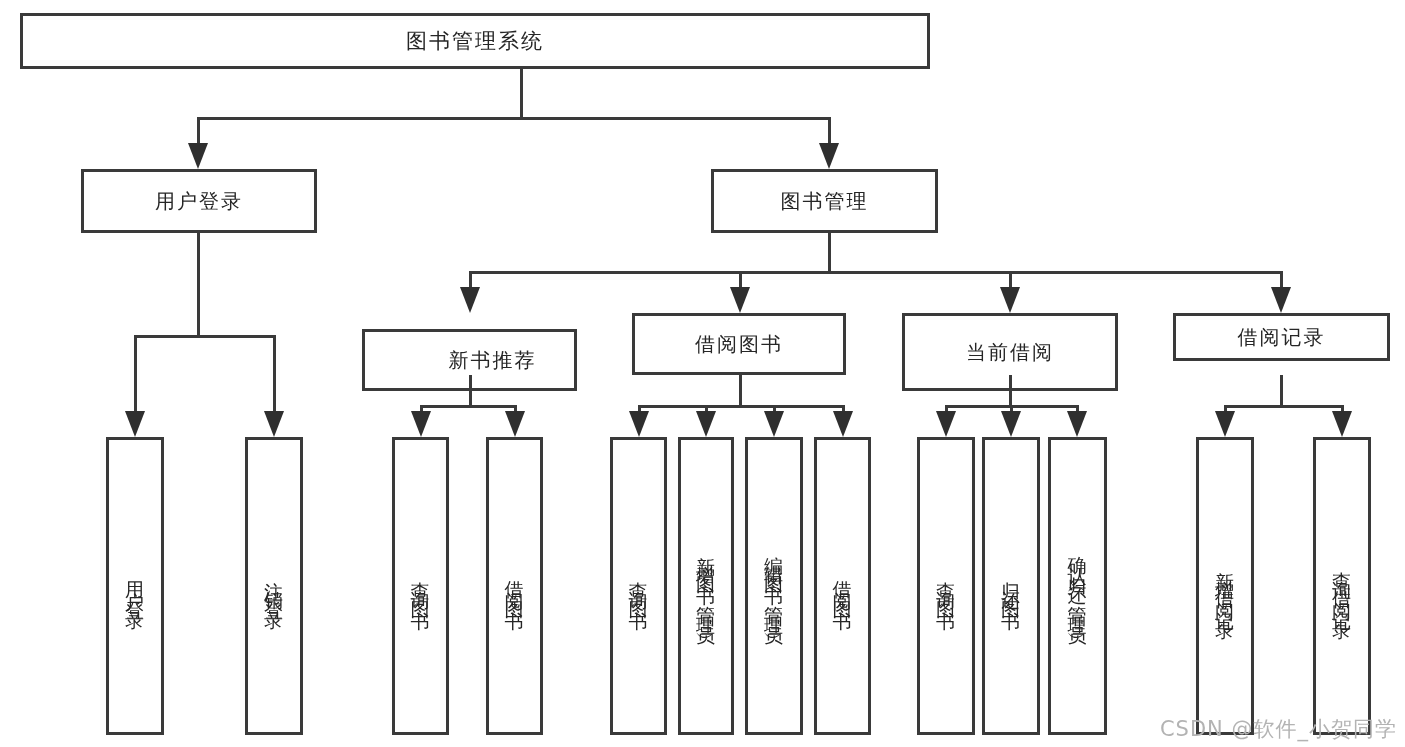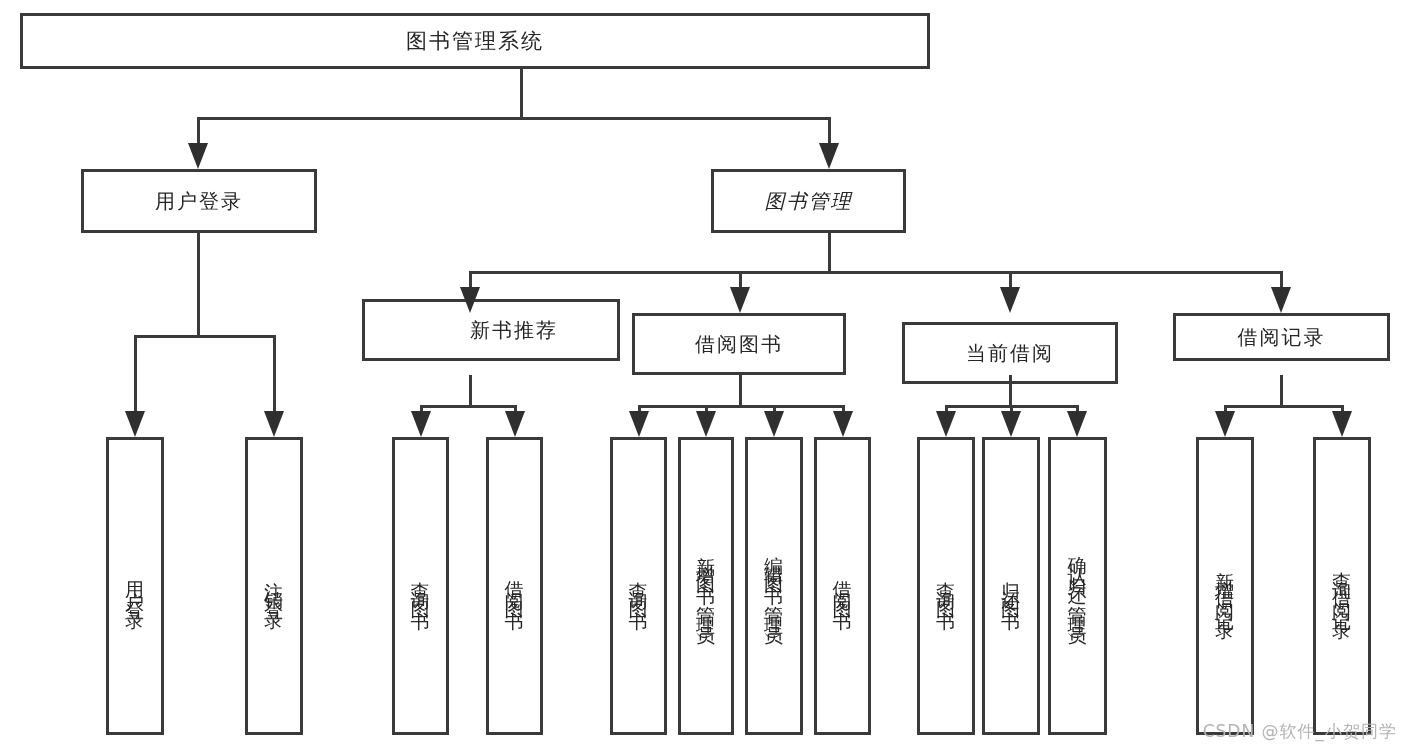--- a/index.html
+++ b/index.html
@@ -23,36 +23,36 @@
   .ln { position:absolute; background:#3a3a3a; }
   .vln { width:3px; }
   .hln { height:3px; }
   .arr {
     position:absolute; width:0; height:0;
     border-left:10px solid transparent; border-right:10px solid transparent;
     border-top:26px solid #2f2f2f;
   }
   .wm {
     position:absolute; right:8px; bottom:4px;
-    font-size:17px; letter-spacing:1px; color:#b3b3b3; white-space:nowrap;
+    font-size:21px; letter-spacing:1px; color:#b3b3b3; white-space:nowrap;
   }
 </style>
 </head>
 <body>
 
 <div class="canvas">
 
   <div class="node rootnode" style="left:20px; top:13px; width:910px; height:56px;">图书管理系统</div>
 
   <div class="node hnode" style="left:81px; top:169px; width:236px; height:64px;">用户登录</div>
-  <div class="node hnode" style="left:711px; top:169px; width:195px; height:64px;font-style:italic;">图书管理</div>
+  <div class="node hnode" style="left:711px; top:169px; width:227px; height:64px;">图书管理</div>
 
-  <div class="node hnode" style="left:362px; top:299px; width:258px; height:62px;padding-left:46px;">新书推荐</div>
+  <div class="node hnode" style="left:362px; top:329px; width:215px; height:62px;padding-left:46px;">新书推荐</div>
   <div class="node hnode" style="left:632px; top:313px; width:214px; height:62px;">借阅图书</div>
-  <div class="node hnode" style="left:902px; top:322px; width:216px; height:62px;">当前借阅</div>
+  <div class="node hnode" style="left:902px; top:313px; width:216px; height:78px;">当前借阅</div>
   <div class="node hnode" style="left:1173px; top:313px; width:217px; height:48px;">借阅记录</div>
 
   <div class="node leaf" style="left:106px; top:437px; width:58px; height:298px;">用户登录</div>
   <div class="node leaf" style="left:245px; top:437px; width:58px; height:298px;">注销登录</div>
 
   <div class="node leaf" style="left:392px; top:437px; width:57px; height:298px;">查询图书</div>
   <div class="node leaf" style="left:486px; top:437px; width:57px; height:298px;">借阅图书</div>
 
   <div class="node leaf" style="left:610px; top:437px; width:57px; height:298px;">查询图书</div>
   <div class="node leaf" style="left:678px; top:437px; width:56px; height:298px;">新增图书（管理员）</div>

